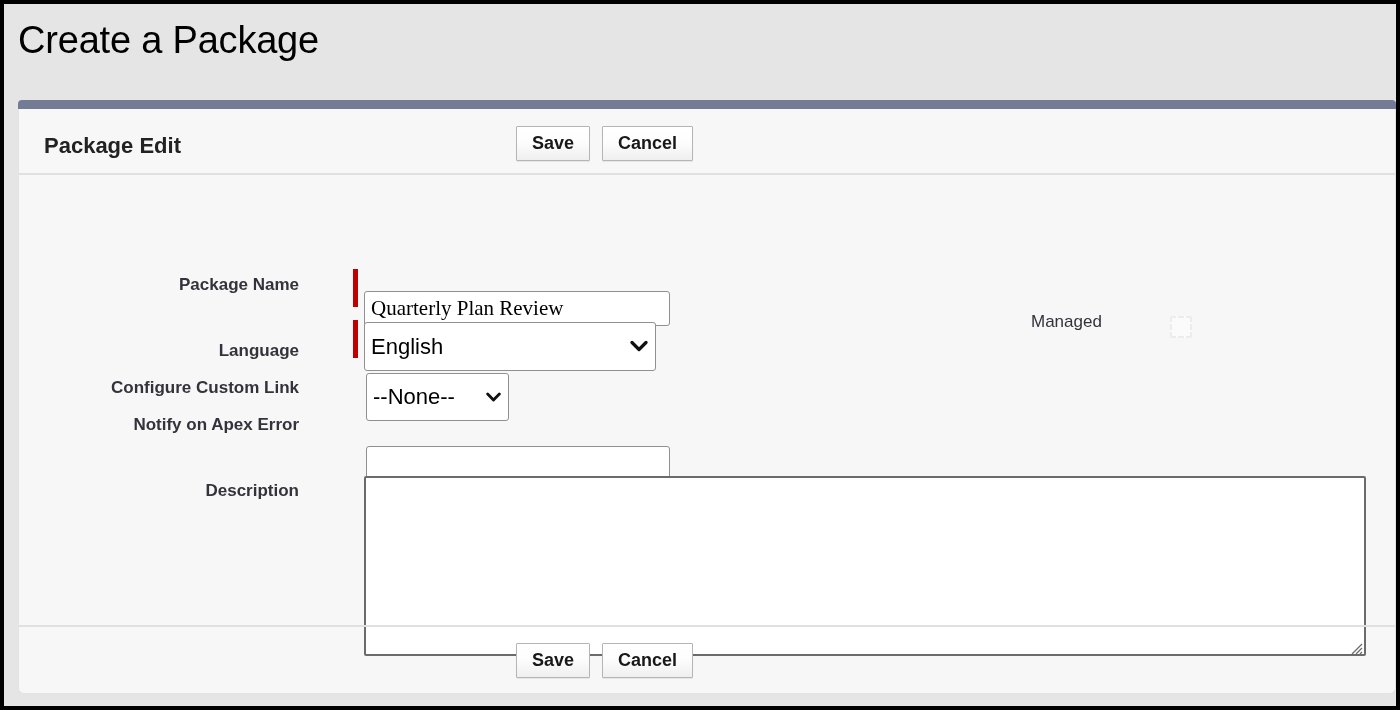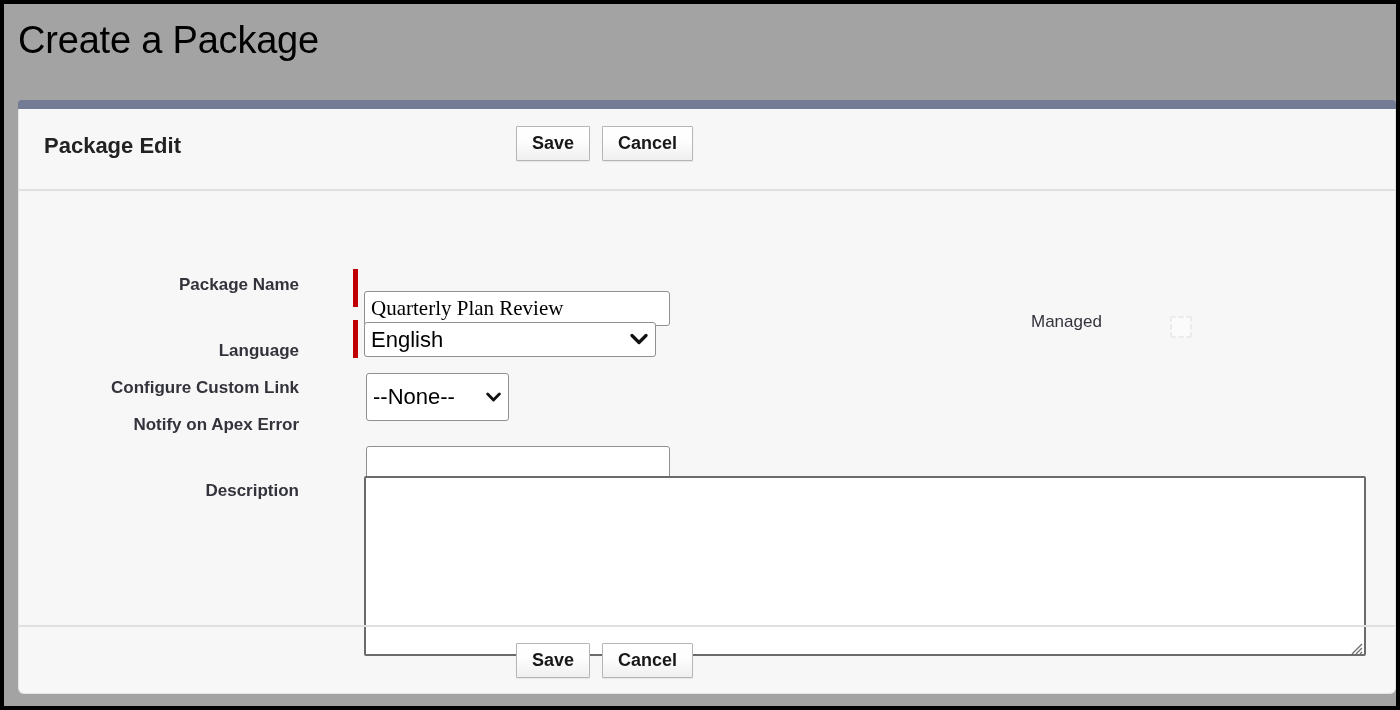--- a/index.html
+++ b/index.html
@@ -23,21 +23,21 @@
     box-sizing: border-box;
     border: 4px solid #000000;
     background: #ffffff;
     overflow: hidden;
   }
 
   .page-inner {
     position: absolute;
     left: 0; top: 0;
     right: 0; bottom: 0;
-    background: #a3a3a3;
+    background: #e5e5e5;
   }
 
   
   .page-title {
     position: absolute;
     left: 14px;
     top: 13px;
     font-size: 38px;
     font-weight: 400;
     color: #000000;
@@ -69,21 +69,21 @@
     border: 1px solid #e3e3e3;
     border-top: none;
     border-radius: 0 0 6px 6px;
   }
 
   
   .card-header {
     position: absolute;
     left: 0; top: 0;
     width: 100%;
-    height: 82px;
+    height: 66px;
     border-bottom: 2px solid #e0e0e0;
     box-sizing: border-box;
   }
   .card-header-title {
     position: absolute;
     left: 25px;
     top: 24px;
     font-size: 22px;
     font-weight: bold;
     color: #222222;
@@ -277,21 +277,21 @@
 
         <div class="form-row" style="top:0;">
           <div class="field-label" style="left:0px; top:100px;">Package Name</div>
           <div class="req-bar" style="left:334px; top:94px; height:38px;"></div>
           <input class="txt-input" type="text" style="left: 345px; top: 96px; width: 306px; height: 35px;" value="Quarterly Plan Review">
         </div>
 
         <div class="form-row" style="top:0;">
           <div class="field-label" style="left:0px; top:166px;">Language</div>
           <div class="req-bar" style="left:334px; top:145px; height:38px;"></div>
-          <div class="sel-wrap" style="left:345px; top:147px; width:292px; height:35px;">
+          <div class="sel-wrap" style="left:345px; top:147px; width:292px; height:49px;">
             <span class="sel-text">English</span>
             <span class="sel-arrow">
               <svg width="18" height="12" viewBox="0 0 18 12">
                 <path d="M2 2.5 L9 9.5 L16 2.5" stroke="#111" stroke-width="3.2" fill="none" stroke-linecap="round" stroke-linejoin="round"></path>
               </svg>
             </span>
           </div>
         </div>
 
         <div class="form-row" style="top:0;">

